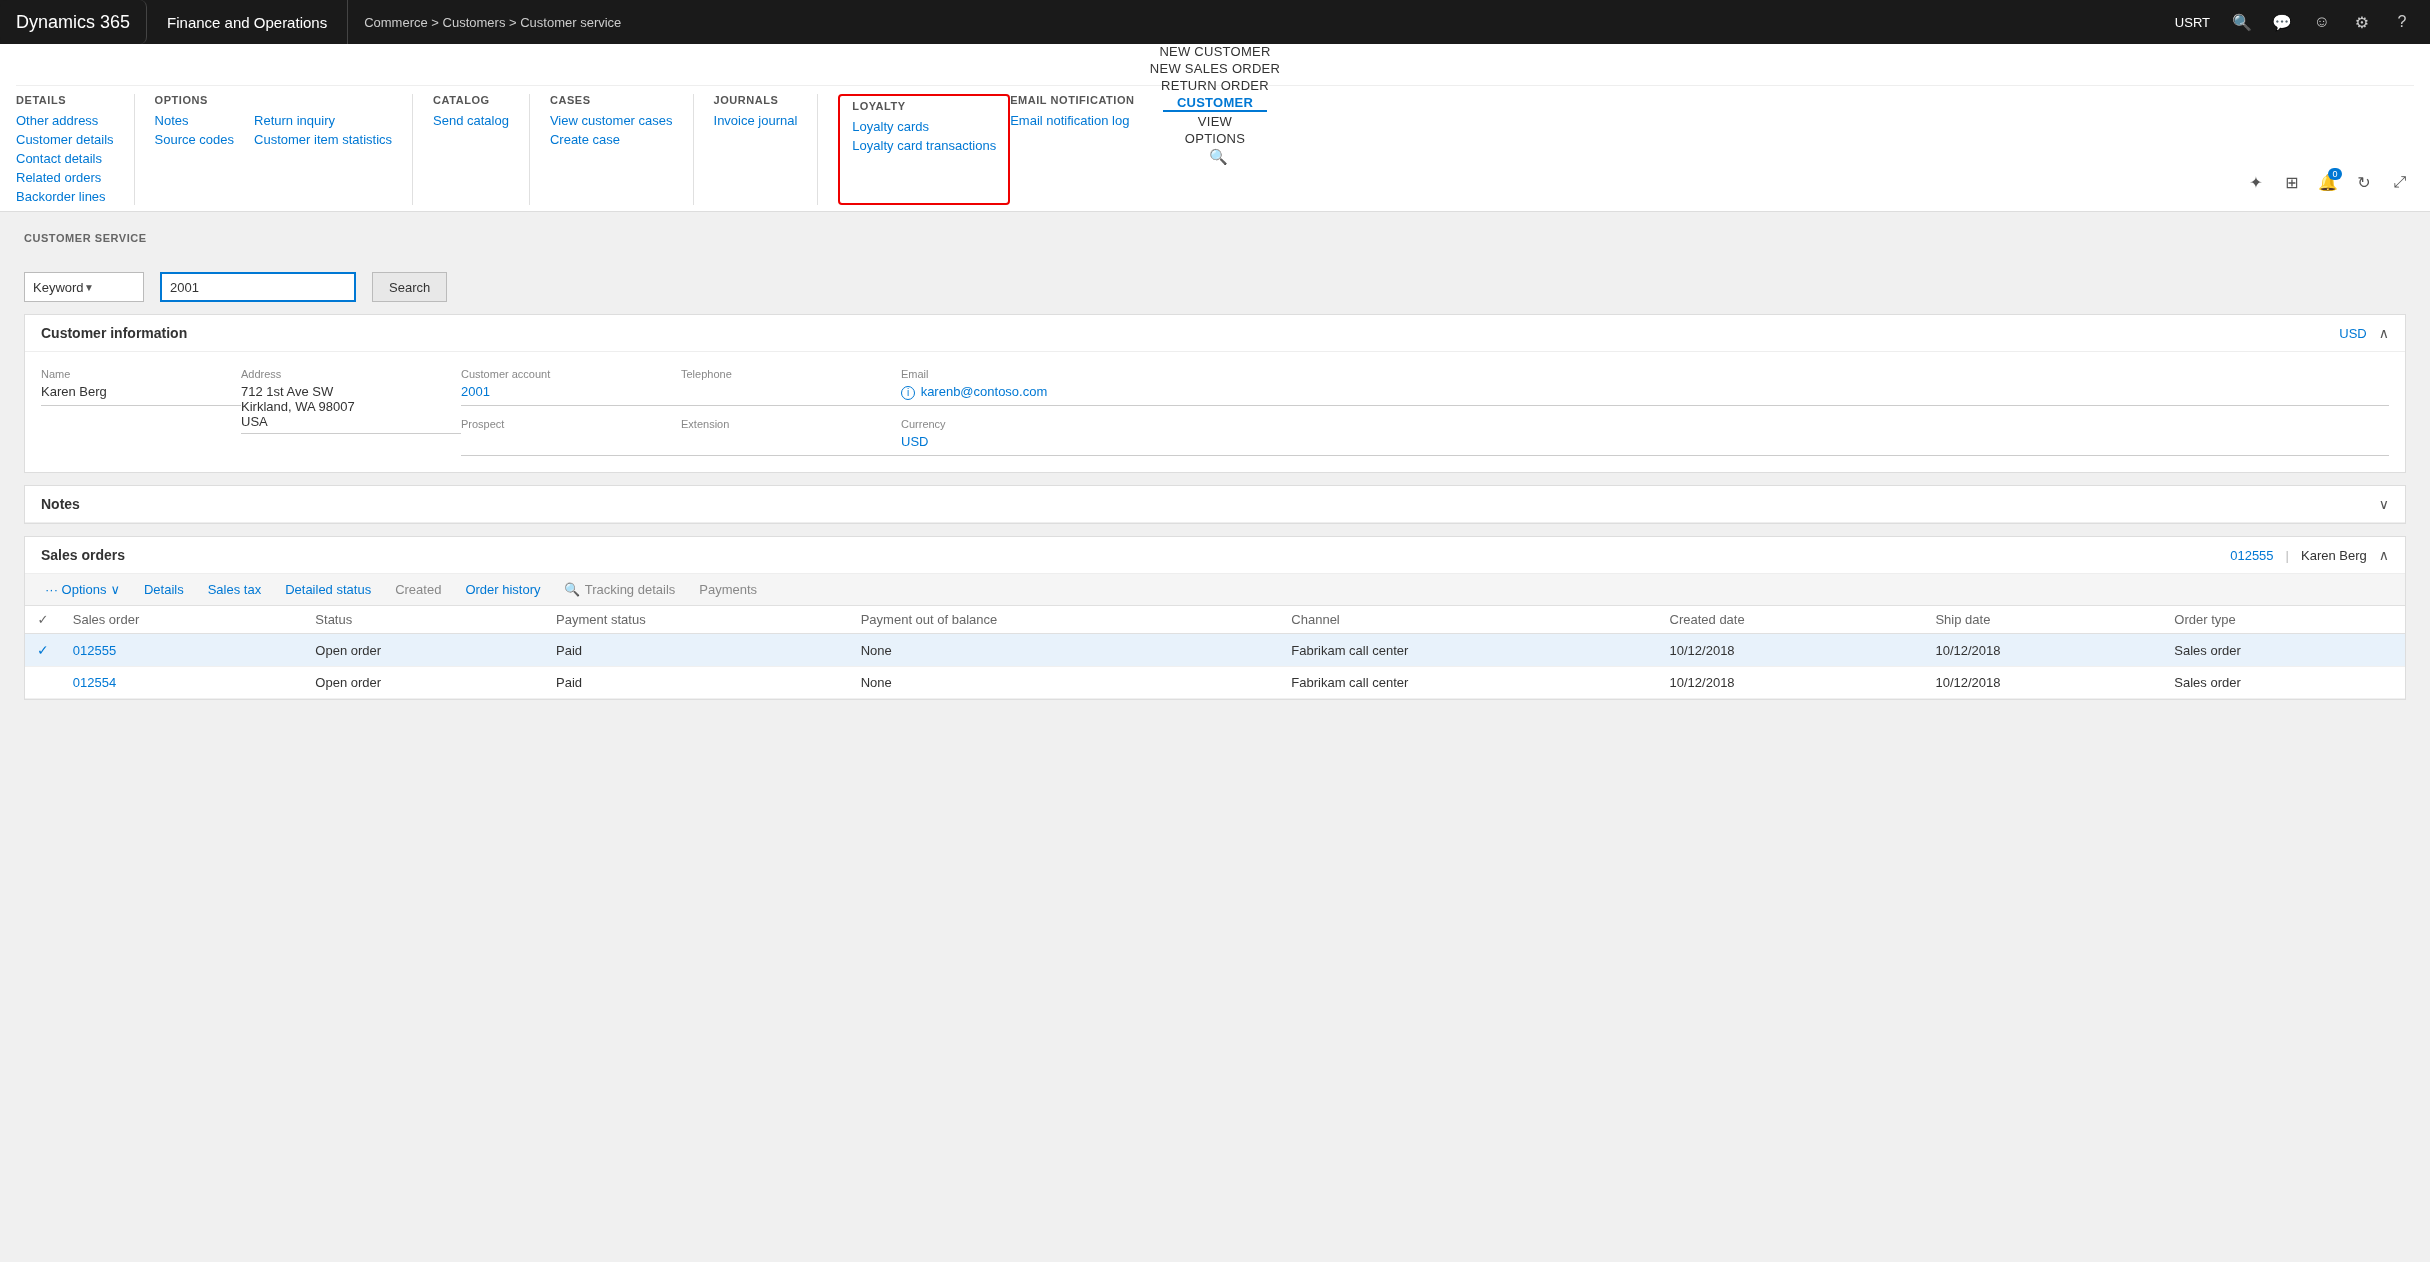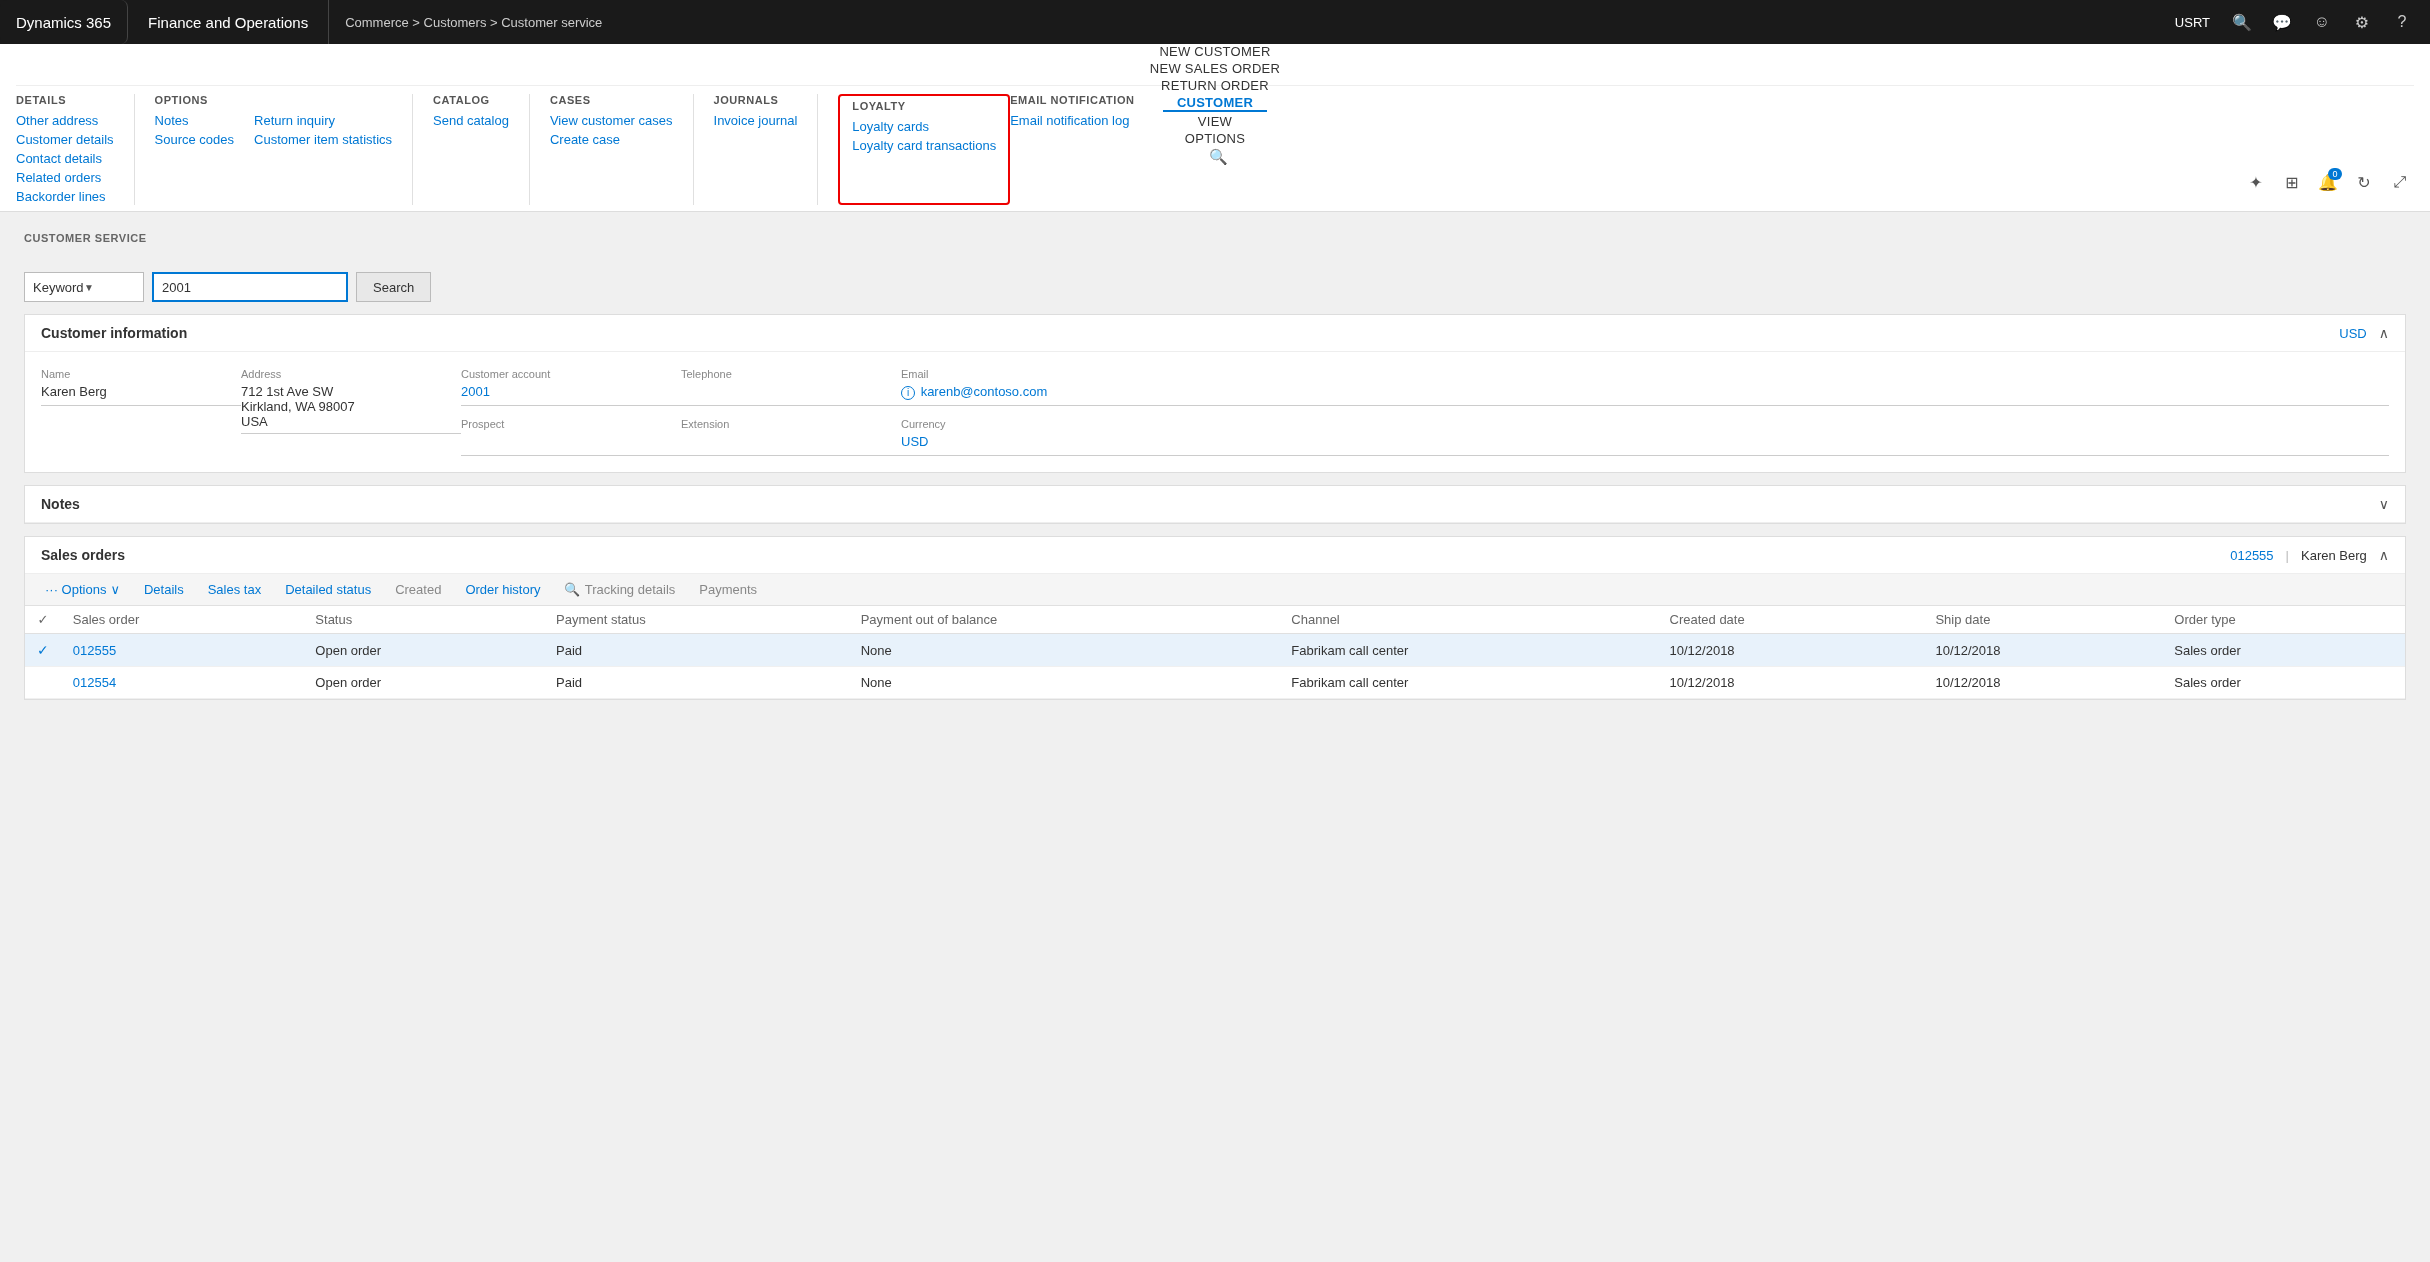--- a/index.html
+++ b/index.html
@@ -16,21 +16,21 @@
     }
     .top-bar-brand {
       display: flex;
       align-items: center;
       height: 100%;
     }
     .top-bar-dynamics {
       background: #1a1a1a;
       color: #fff;
       padding: 0 16px;
-      font-size: 15px;
+      font-size: 18px;
       font-weight: 300;
       height: 100%;
       display: flex;
       align-items: center;
       border-right: 1px solid #444;
       border-radius: 7px;
     }
     .top-bar-app {
       background: #1a1a1a;
       color: #fff;
@@ -200,21 +200,21 @@
     .cs-title {
       font-size: 22px;
       font-weight: 300;
       color: #111;
     }
 
     
     .search-bar {
       display: flex;
       align-items: center;
-      gap: 8px;
+      gap: 16px;
       padding: 12px 24px;
       background: #f0f0f0;
     }
     .keyword-select {
       display: flex;
       align-items: center;
       border: 1px solid #bbb;
       background: #fff;
       padding: 4px 8px;
       font-size: 13px;

